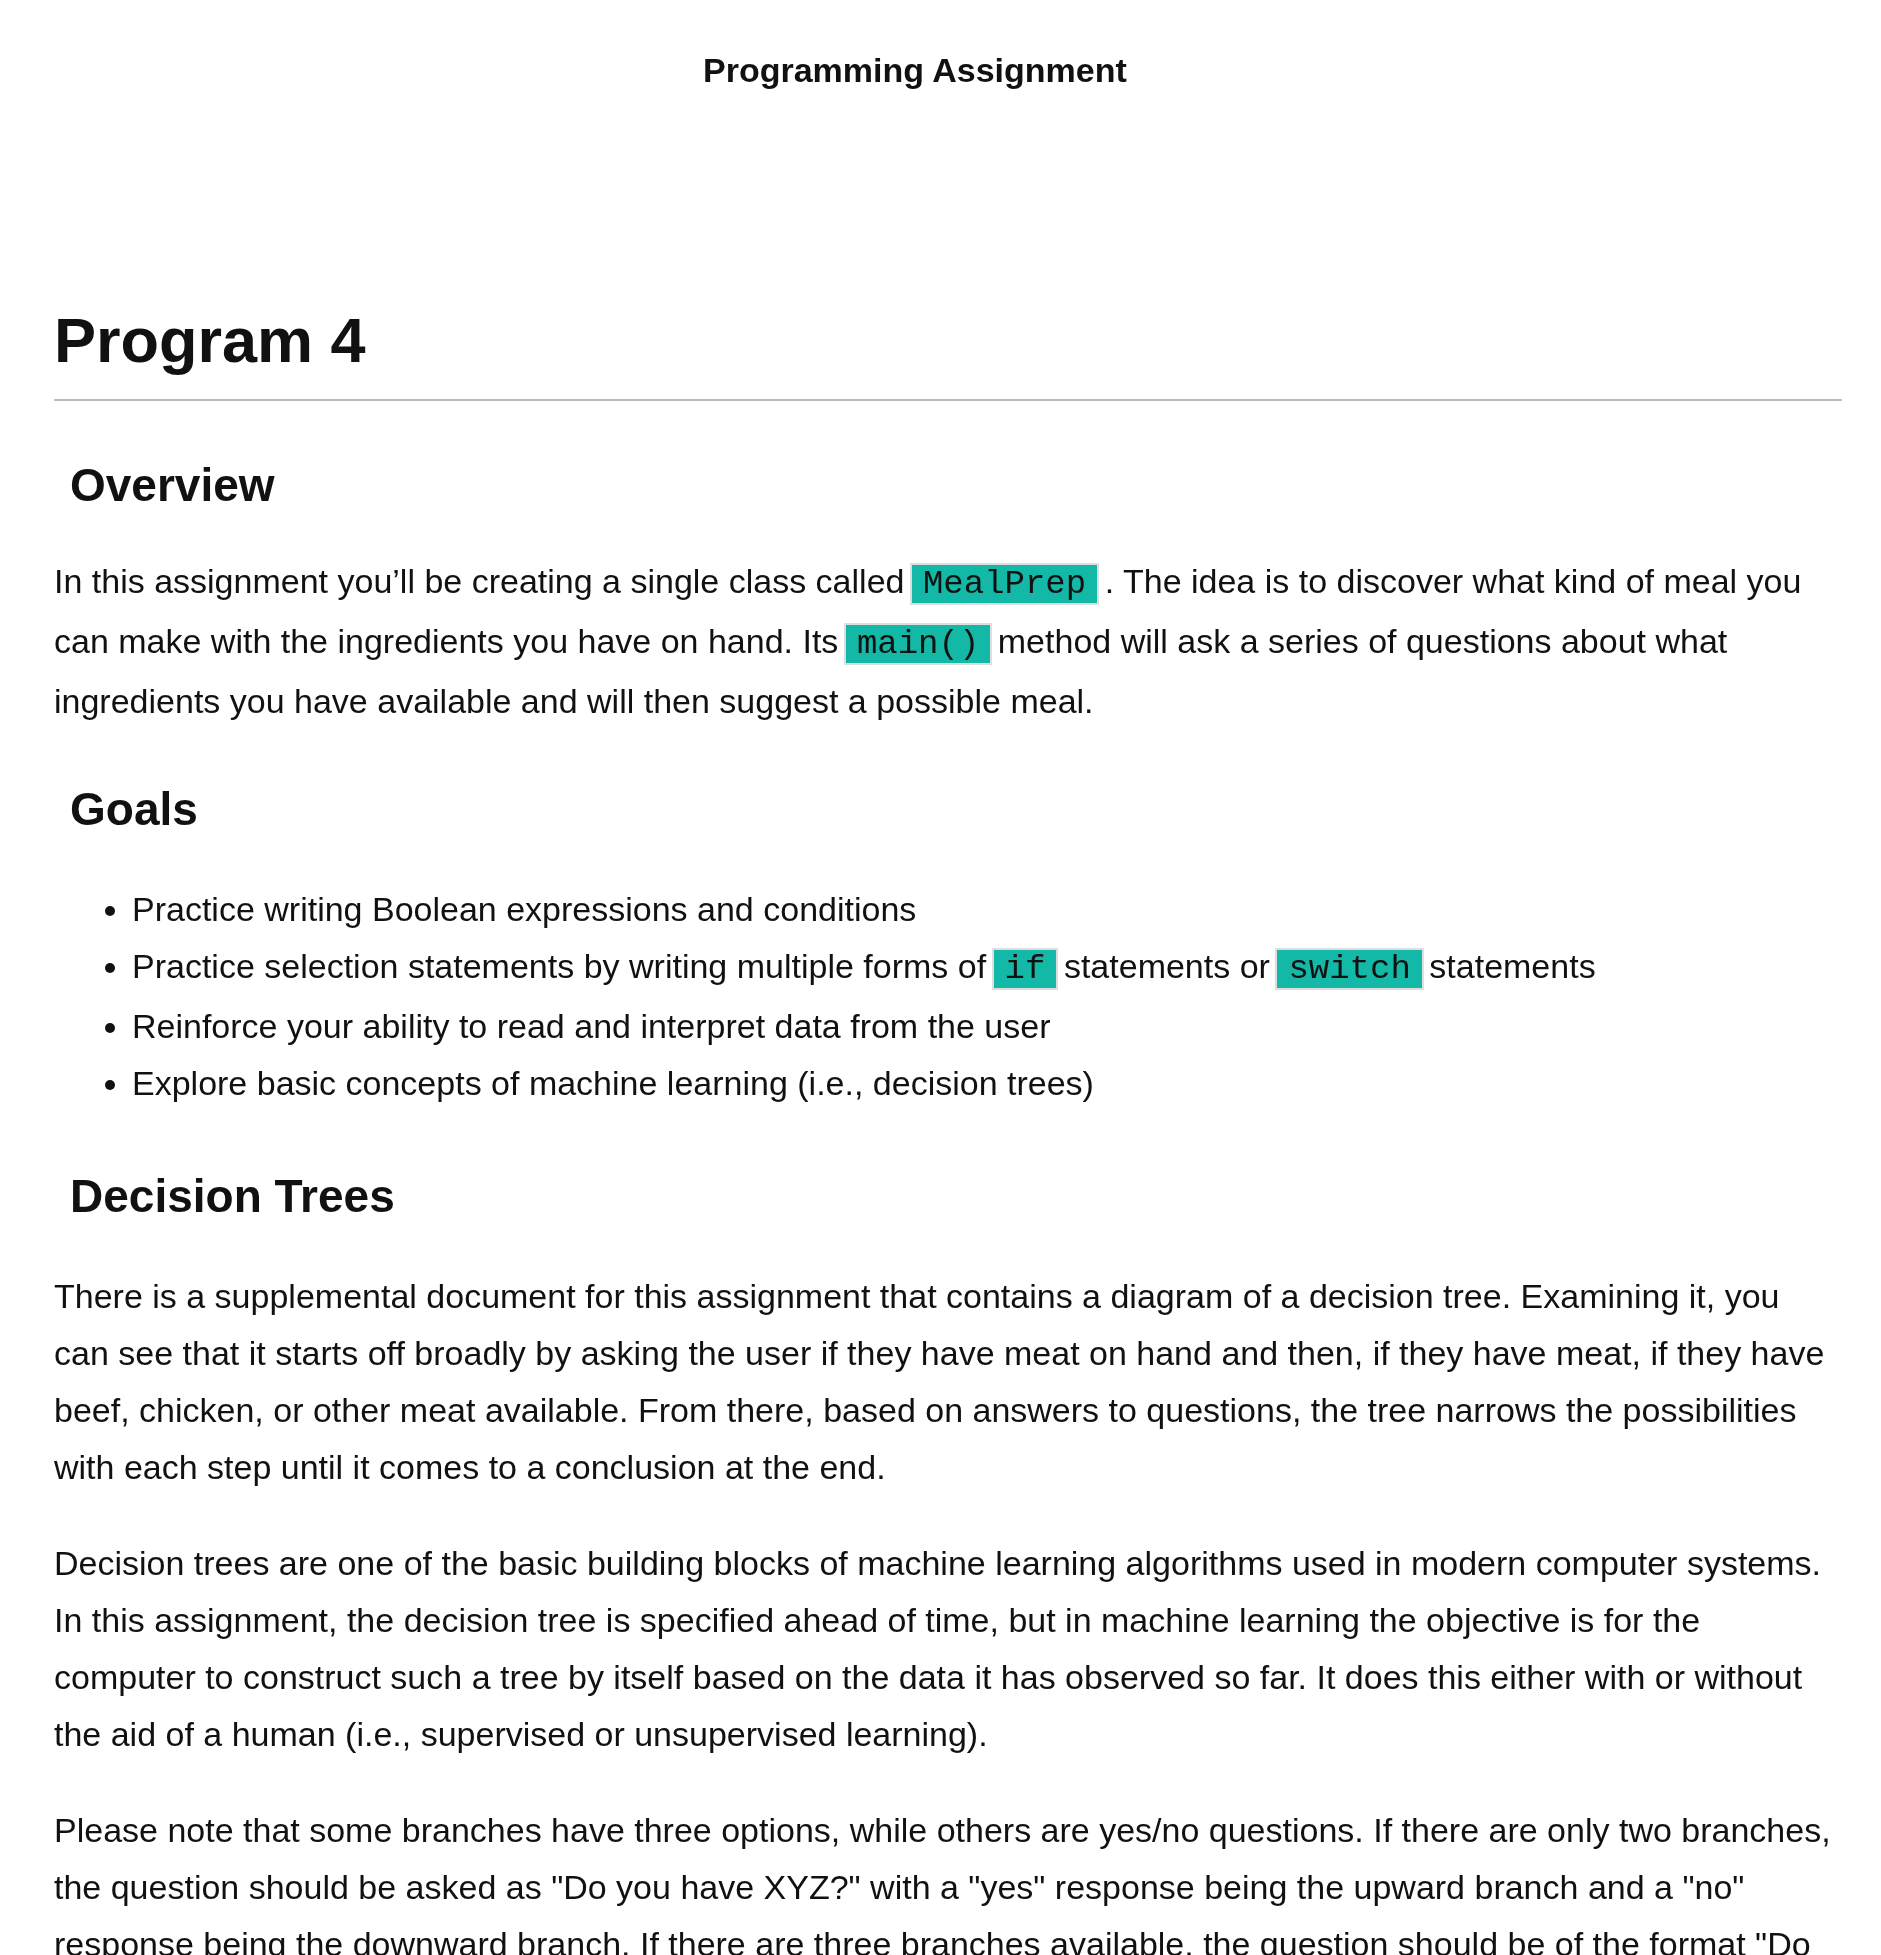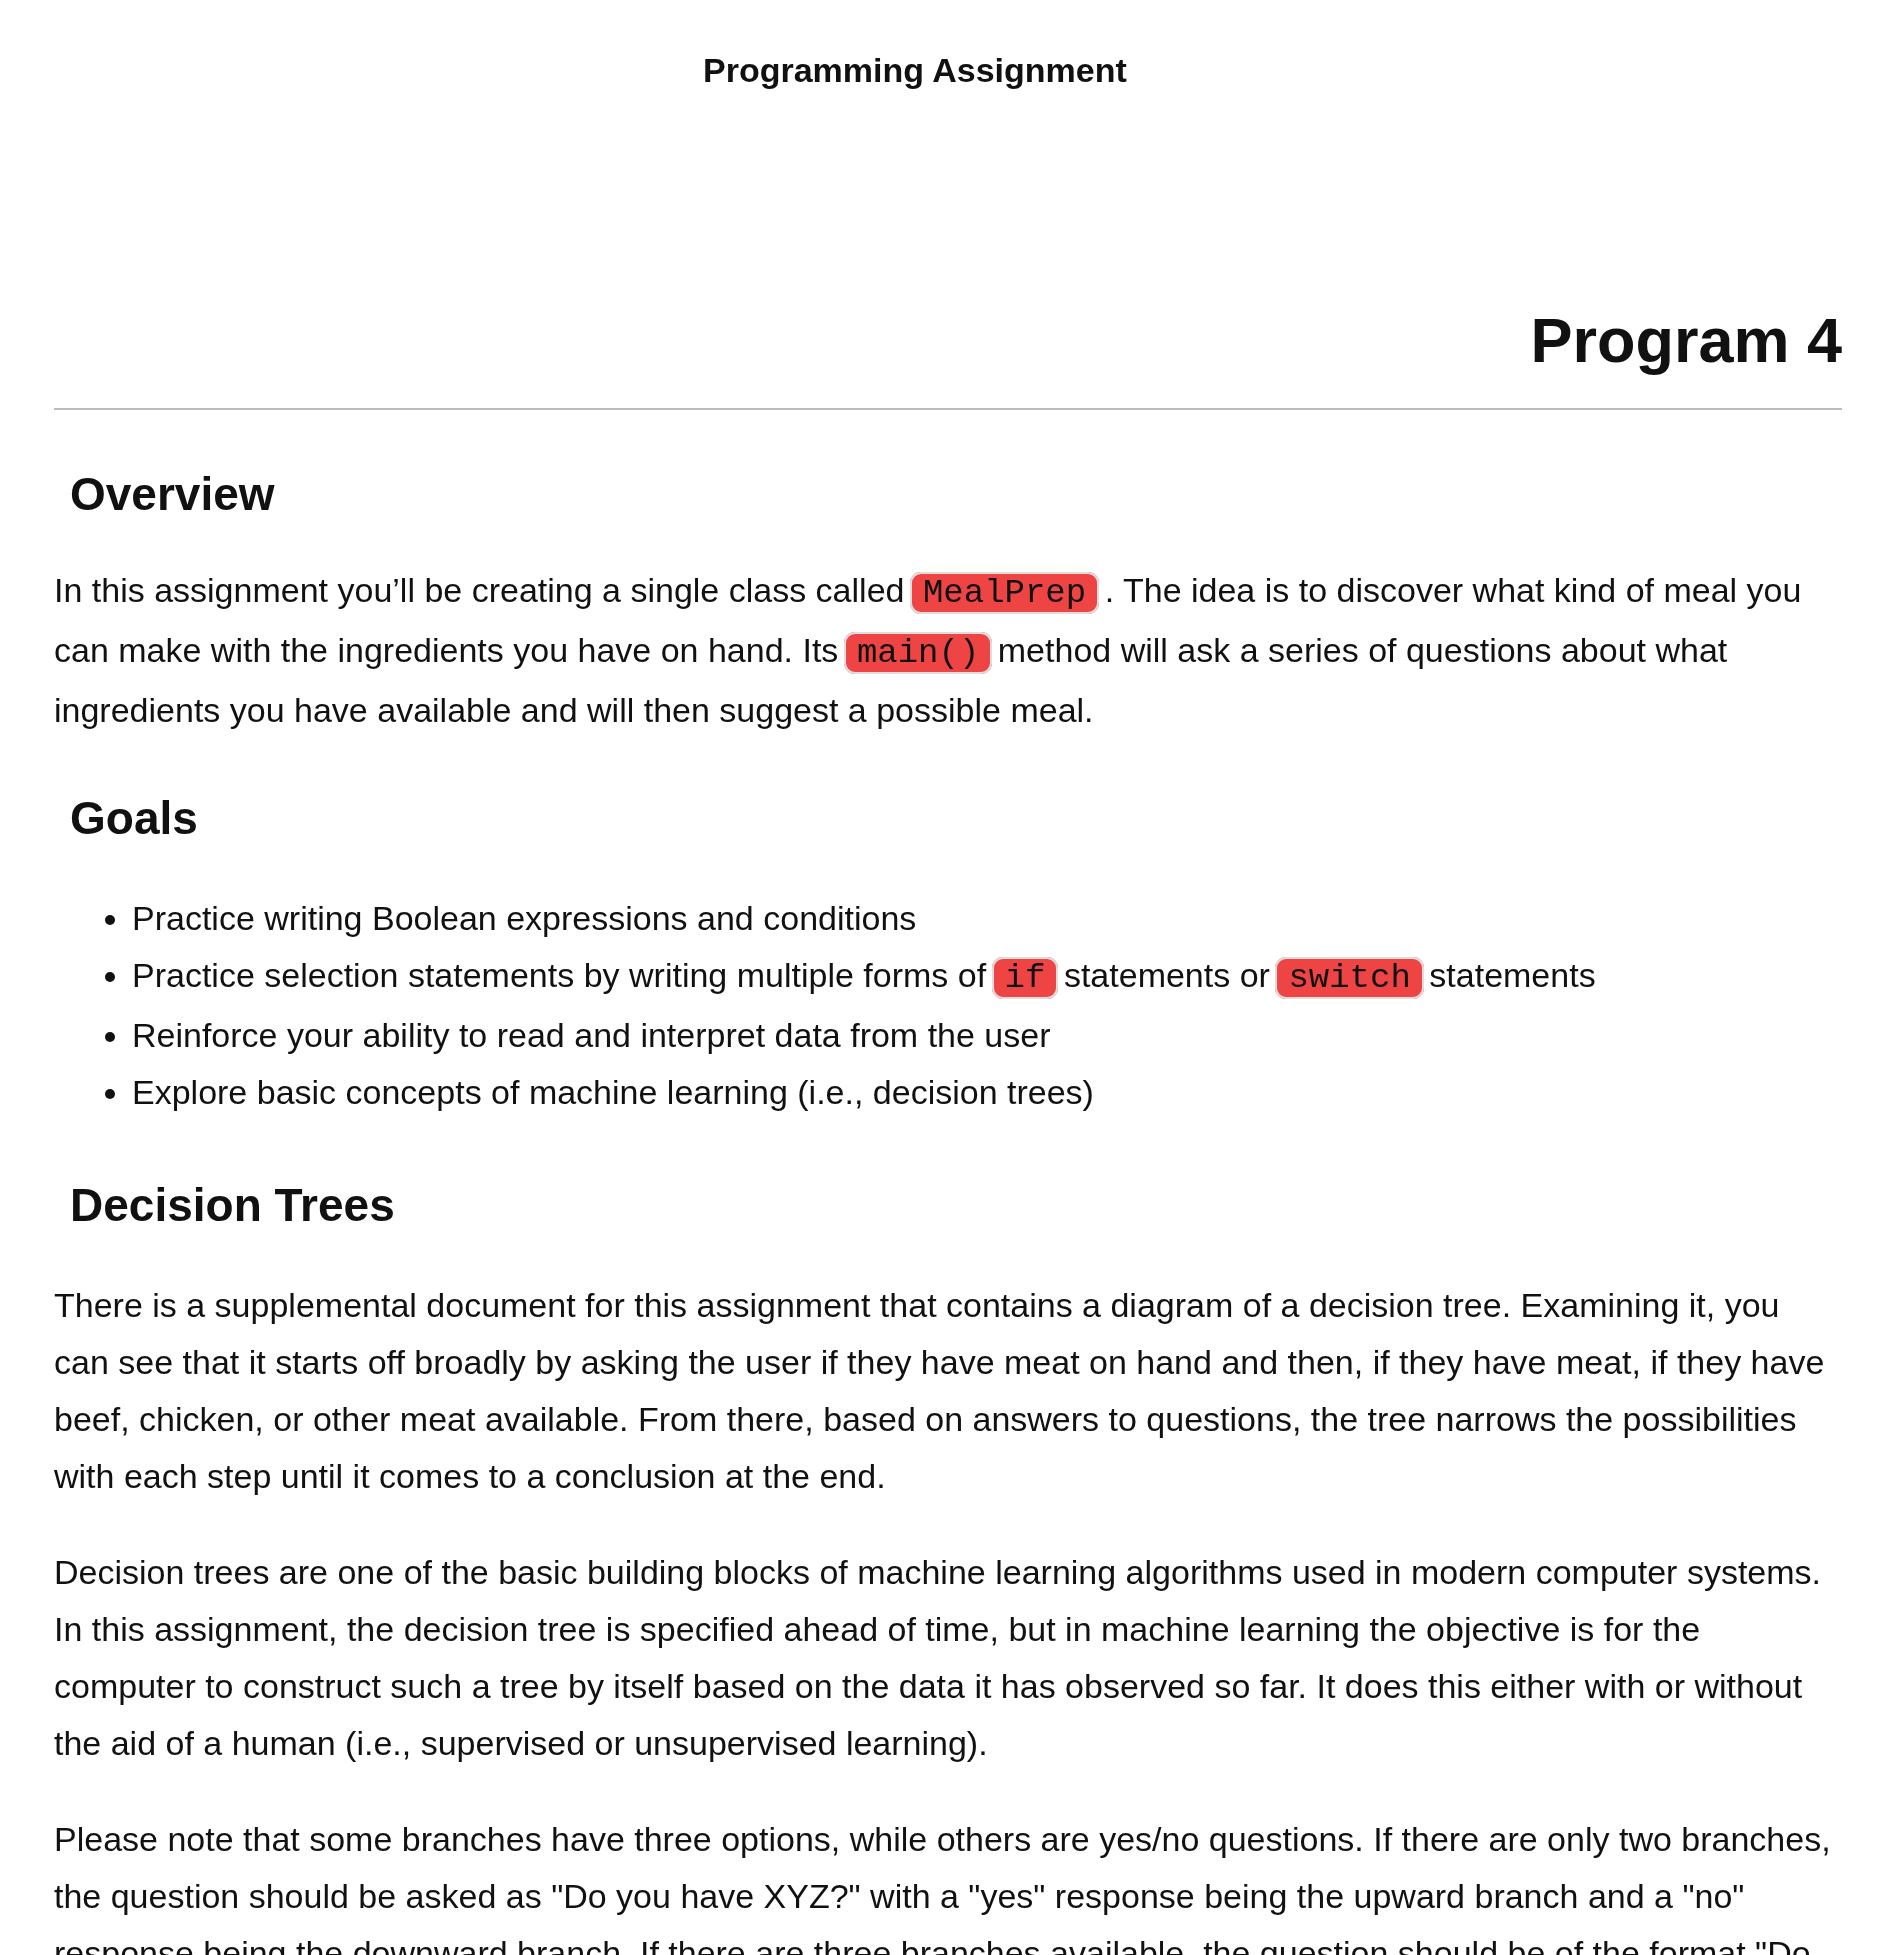--- a/index.html
+++ b/index.html
@@ -11,23 +11,22 @@
   }
   .header {
     position: absolute; left: 703px; top: 42px;
     font-weight: bold; font-size: 34px; line-height: 57px;
   }
   .content {
     position: absolute; left: 54px; top: 301px; width: 1788px;
   }
   h1 {
     margin: 0; font-size: 63px; font-weight: bold; line-height: 78px;
-    padding-bottom: 29px;
+    padding-bottom: 20px;
     border-bottom: 2.7px solid #bcbcbc;
-    text-align: right;
   }
   h2 {
     margin: 16px; font-size: 46px; font-weight: bold; line-height: 59px;
   }
   .sec-overview { margin-top: 55px; }
   .sec-goals { margin-top: 50px; }
   .sec-dt { margin-top: 55px; }
   p {
     margin: 0; font-size: 34px; line-height: 57px;
   }
@@ -35,23 +34,23 @@
   .p-dt1 { margin-top: 42px; }
   .p-dt2, .p-dt3 { margin-top: 39px; }
   ul {
     margin: 42px 0 0 0; padding: 0 0 0 78px;
     font-size: 34px; line-height: 57px;
   }
   ul li { list-style: disc; }
   code {
     font-family: "Liberation Mono", monospace;
     font-size: 34px;
-    background: #ef4444;
+    background: #14b8a6;
     border: 2px solid #dedede;
-    border-radius: 11px;
+    border-radius: 0;
     padding: 0 11px;
     margin: 0 5.5px;
     text-align: center;
   }
   b { font-weight: normal; }
 </style>
 </head>
 <body>
 
 <div class="header">

